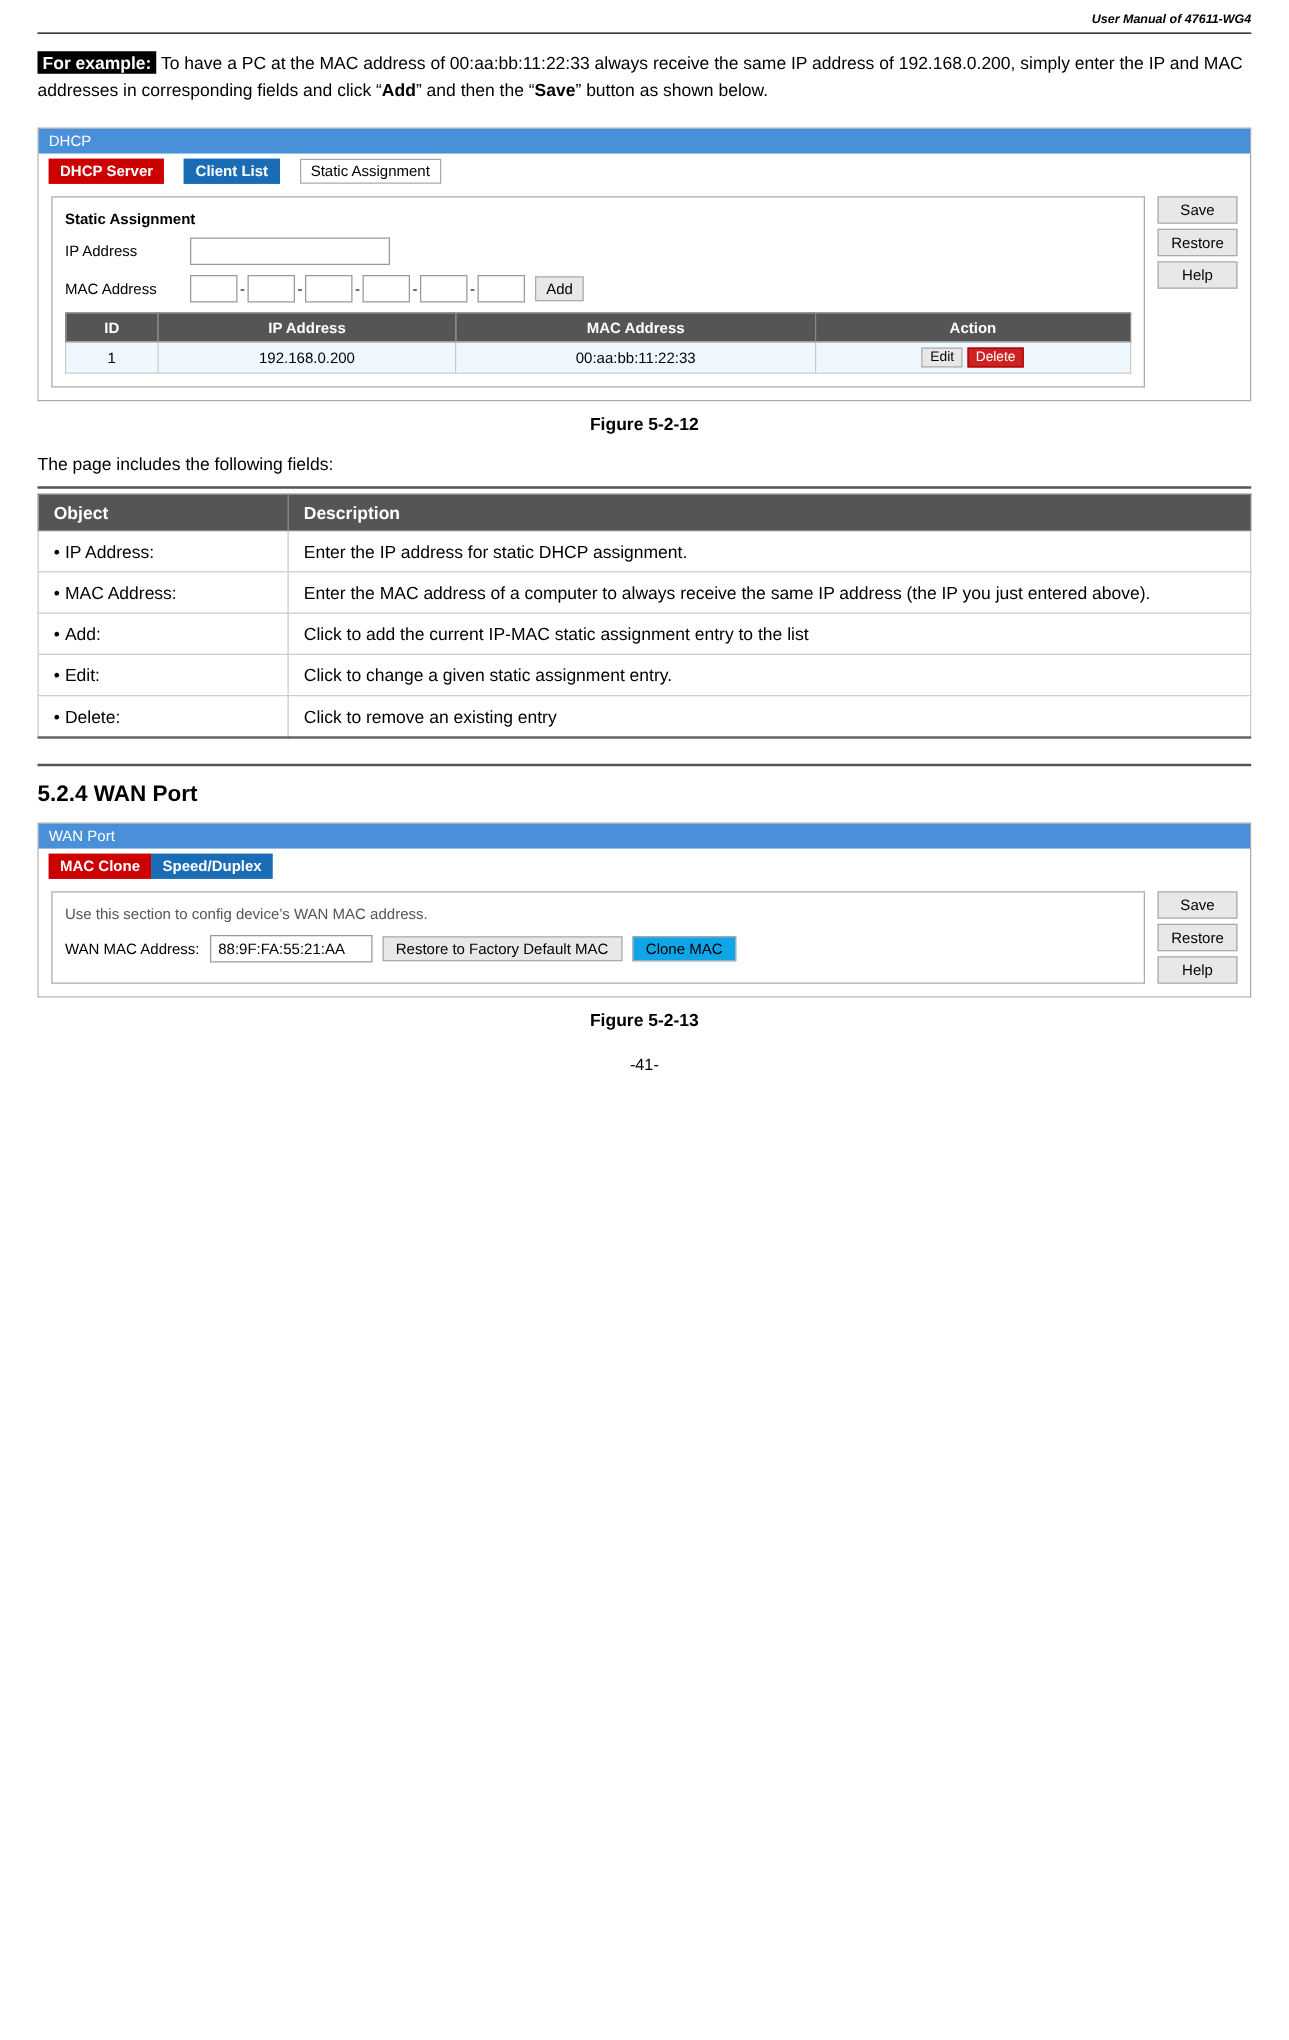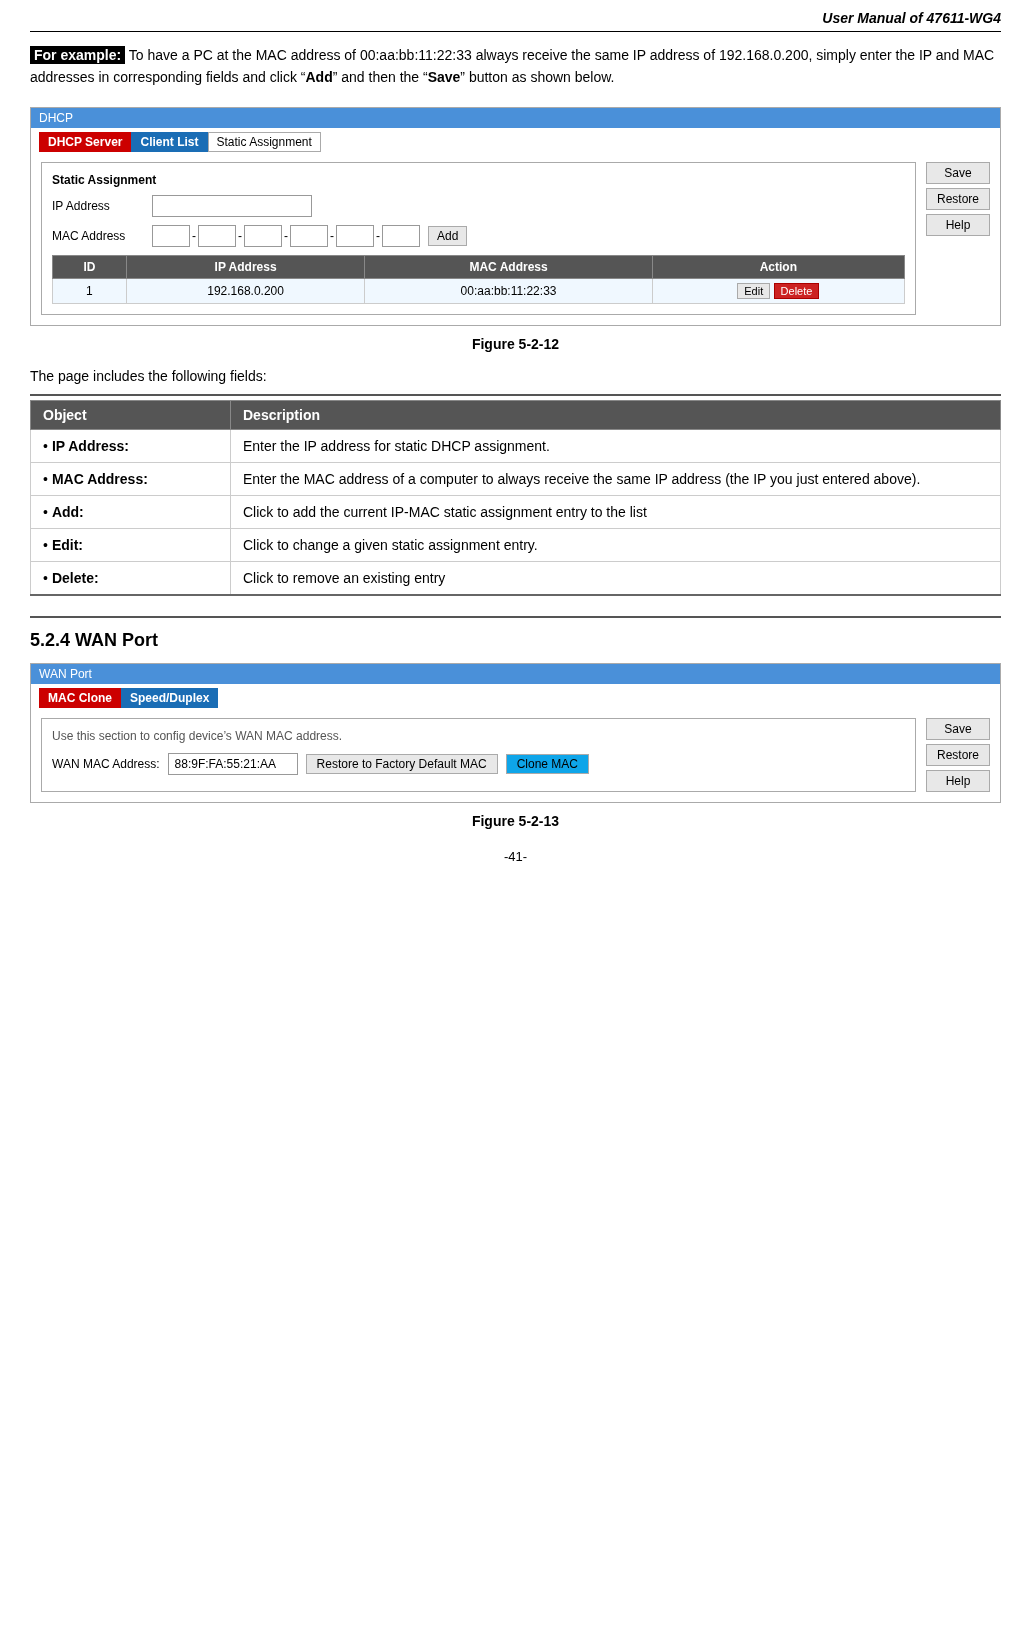--- a/index.html
+++ b/index.html
@@ -8,21 +8,21 @@
       font-size: 14px;
       background: #fff;
       color: #000;
       width: 1031px;
       padding: 10px 30px 30px 30px;
     }
     .page-title {
       text-align: right;
       font-style: italic;
       font-weight: bold;
-      font-size: 14px;
+      font-size: 10px;
       border-bottom: 1px solid #000;
       padding-bottom: 5px;
       margin-bottom: 12px;
     }
     .intro-text {
       font-size: 14px;
       line-height: 1.6;
       margin-bottom: 18px;
     }
     .highlight-example {
@@ -204,21 +204,21 @@
     }
     .desc-table tbody td {
       padding: 8px 12px;
       vertical-align: top;
       border: 1px solid #ccc;
     }
     .desc-table tbody tr:last-child {
       border-bottom: 2px solid #666;
     }
     .bullet-label {
-      font-weight: bold;
+      font-weight: normal;
       color: #000;
       white-space: nowrap;
     }
     .bullet-wrap {
       display: flex;
       align-items: flex-start;
       gap: 4px;
     }
     
     .section-heading {
@@ -285,21 +285,21 @@
 
 <p class="intro-text">
   <span class="highlight-example">For example:</span><span> To have a PC at the MAC address of 00:aa:bb:11:22:33 always receive the same IP address of 192.168.0.200, simply enter the IP and MAC addresses in corresponding fields and click “</span><strong>Add</strong><span>” and then the “</span><strong>Save</strong><span>” button as shown below.</span>
 </p>
 
 <div class="screenshot-box">
   <div class="screenshot-title-bar">
     <span>DHCP</span>
   </div>
   <div style="padding: 0 0 0 0; background: #fff;">
-    <div style="display:flex; gap:0; padding: 4px 8px 0 8px;">
+    <div style="display:flex; gap:16px; padding: 4px 8px 0 8px;">
       <button class="tab-btn active-dark">DHCP Server</button>
       <button class="tab-btn active-blue">Client List</button>
       <button class="tab-btn static">Static Assignment</button>
     </div>
     <div class="screenshot-content">
       <div class="screenshot-main">
         <div class="section-title">Static Assignment</div>
         <div class="form-row">
           <span class="form-label">IP Address</span>
           <input class="form-input-sm" type="text" value="" style="">

